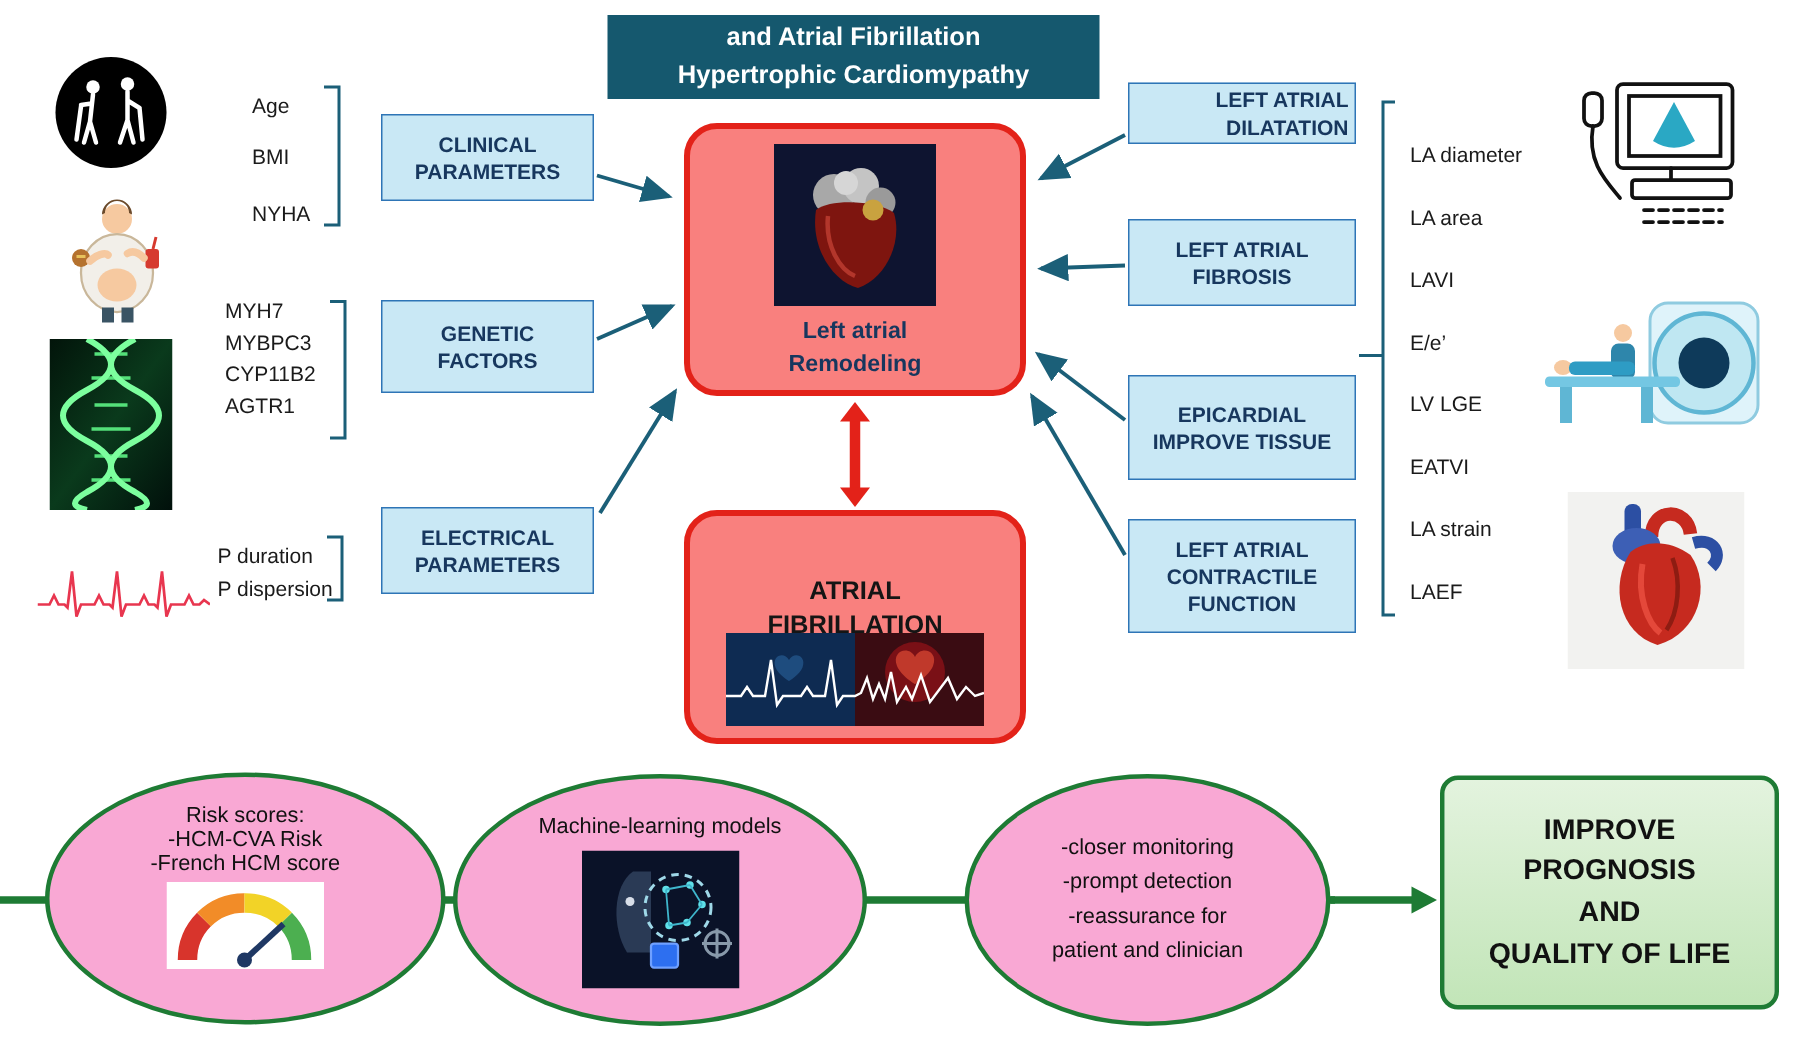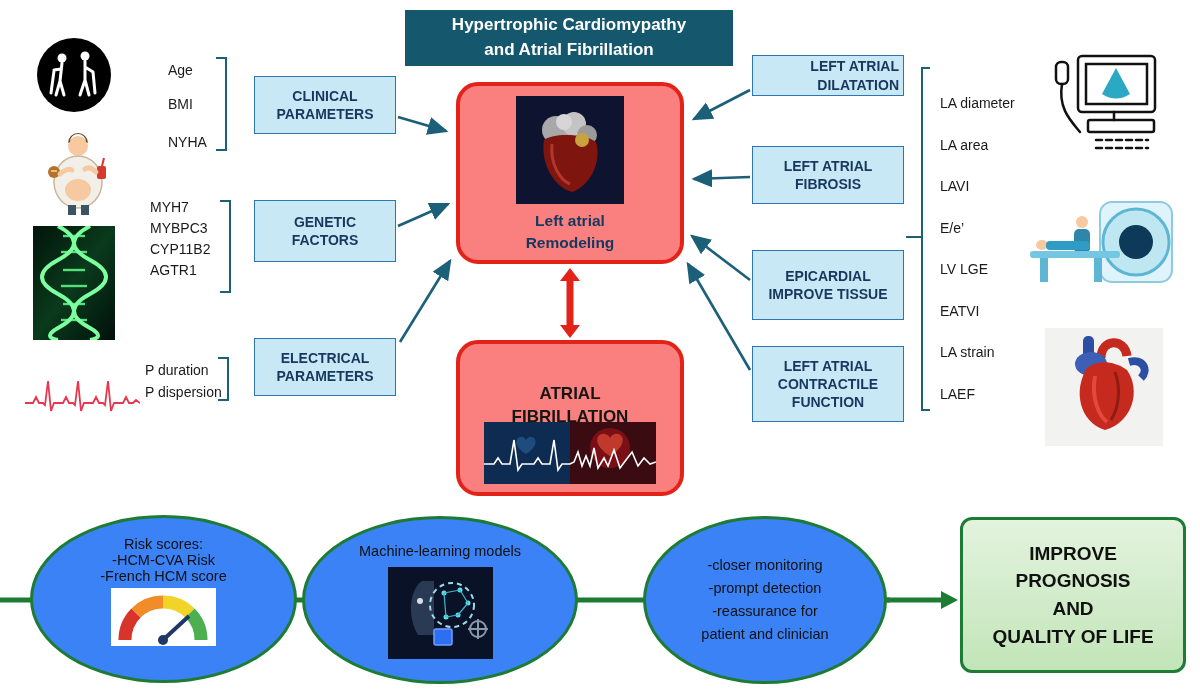--- a/index.html
+++ b/index.html
@@ -7,21 +7,21 @@
           font-family:"Liberation Sans",sans-serif;overflow:hidden;}
   .abs{position:absolute;}
   .titlebox{background:#15586E;color:#ffffff;font-weight:bold;font-size:17px;
             display:flex;flex-direction:column;align-items:center;justify-content:center;
             line-height:1.45;text-align:center;}
   .bluebox{background:#C9E8F5;border:1.6px solid #2E75B6;color:#17375E;font-weight:bold;
            font-size:14px;display:flex;align-items:center;justify-content:center;
            text-align:center;line-height:1.3;padding:4px;box-sizing:border-box;}
   .redbox{background:#F9807E;border:4px solid #E32219;border-radius:22px;box-sizing:border-box;}
   .lbl{font-size:14px;color:#1a1a1a;white-space:nowrap;}
-  .ellipse{background:#3b82f6;border:3px solid #1E7B34;border-radius:50%;
+  .ellipse{background:#f9a8d4;border:3px solid #1E7B34;border-radius:50%;
            display:flex;flex-direction:column;align-items:center;box-sizing:border-box;
            font-size:14.5px;color:#111;text-align:center;}
   .greenbox{background:linear-gradient(180deg,#E3F3DE,#C2E5B8);border:3px solid #1E7B34;
             border-radius:12px;display:flex;flex-direction:column;align-items:center;
             justify-content:center;font-weight:bold;font-size:19px;color:#111;
             text-align:center;line-height:1.45;box-sizing:border-box;}
   .centerlabel{font-weight:bold;color:#17375E;font-size:15.5px;text-align:center;line-height:1.4;}
   .aflabel{font-weight:bold;color:#151515;font-size:17px;text-align:center;line-height:1.35;}
 </style>
 </head>
@@ -52,22 +52,22 @@
     <polygon points="570,268 560,281 580,281" fill="#E32219"></polygon>
     <polygon points="570,338 560,325 580,325" fill="#E32219"></polygon>
 
     <path d="M216,58 L226,58 L226,150 L216,150" stroke="#1B5F78" stroke-width="2" fill="none"></path>
     <path d="M220,201 L230,201 L230,292 L220,292" stroke="#1B5F78" stroke-width="2" fill="none"></path>
     <path d="M218,358 L228,358 L228,400 L218,400" stroke="#1B5F78" stroke-width="2" fill="none"></path>
     <path d="M930,68 L922,68 L922,410 L930,410 M922,237 L906,237" stroke="#1B5F78" stroke-width="2" fill="none"></path>
   </svg>
 
   <div class="abs titlebox" style="left:405px;top:10px;width:328px;height:56px;">
+    <div>and Atrial Fibrillation</div>
     <div>Hypertrophic Cardiomypathy</div>
-    <div>and Atrial Fibrillation</div>
   </div>
 
   <div class="abs" style="left:35px;top:37px;">
     <svg width="78" height="76" viewBox="0 0 78 76">
       <circle cx="39" cy="38" r="37" fill="#000"></circle>
       <g stroke="#fff" stroke-width="3" fill="none" stroke-linecap="round">
         <circle cx="27" cy="21" r="4.5" fill="#fff" stroke="none"></circle>
         <path d="M27,26 L25,44 M25,44 L21,58 M25,44 L29,58 M26,32 L19,33 M19,34 L16,56"></path>
         <circle cx="50" cy="19" r="4.5" fill="#fff" stroke="none"></circle>
         <path d="M50,24 L50,43 M50,43 L45,58 M50,43 L54,58 M50,30 L58,35 M58,35 L60,56"></path>

